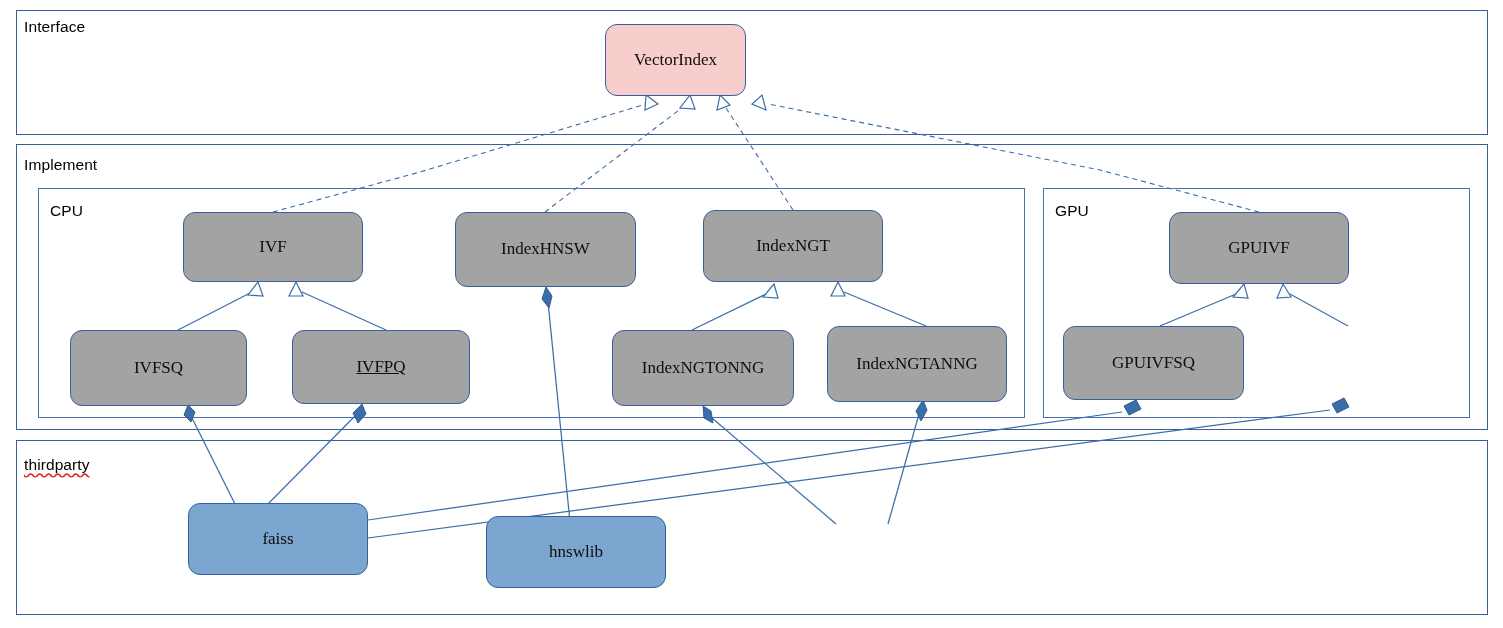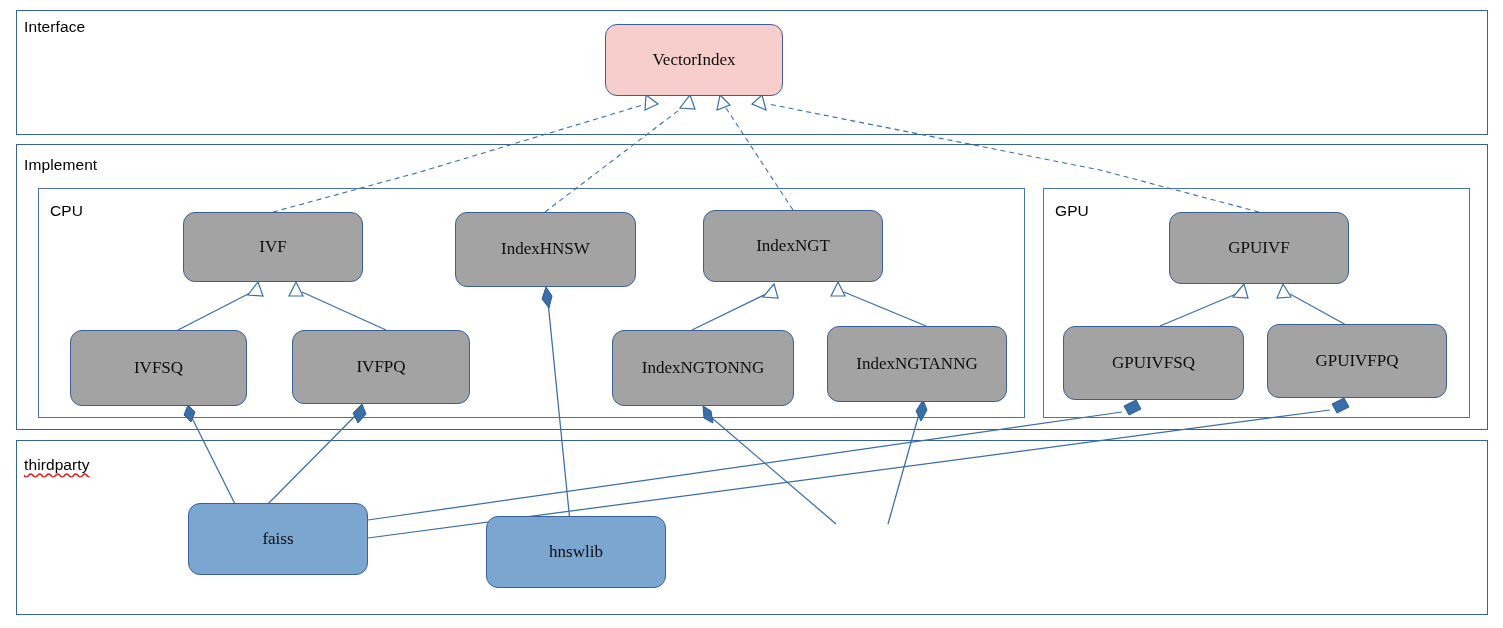--- a/index.html
+++ b/index.html
@@ -114,32 +114,31 @@
     <g>
       <path class="edge" d="M 836 524 L 712 418"></path>
       <polygon class="diamond-filled" points="703,406 711,411 713,423 704,418"></polygon>
     </g>
     <g>
       <path class="edge" d="M 888 524 L 919 414"></path>
       <polygon class="diamond-filled" points="923,400 927,410 921,421 916,411"></polygon>
     </g>
   </svg>
 
-  <div class="node pink" style="left:605px;top:24px;width:178px;height:72px;">VectorIndex</div>
+  <div class="node pink" style="left:605px;top:24px;width:141px;height:72px;">VectorIndex</div>
 
   <div class="node green" style="left:183px;top:212px;width:180px;height:70px;">IVF</div>
   <div class="node green" style="left:70px;top:330px;width:177px;height:76px;">IVFSQ</div>
-  <div class="node green" style="left:292px;top:330px;width:178px;height:74px;">IVFPQ</div>
+  <div class="node green" style="left:292px;top:330px;width:178px;height:74px;text-decoration:underline;">IVFPQ</div>
 
   <div class="node green" style="left:455px;top:212px;width:181px;height:75px;">IndexHNSW</div>
 
   <div class="node green" style="left:703px;top:210px;width:180px;height:72px;">IndexNGT</div>
   <div class="node green" style="left:612px;top:330px;width:182px;height:76px;">IndexNGTONNG</div>
   <div class="node green" style="left:827px;top:326px;width:180px;height:76px;">IndexNGTANNG</div>
 
   <div class="node green" style="left:1169px;top:212px;width:180px;height:72px;">GPUIVF</div>
   <div class="node green" style="left:1063px;top:326px;width:181px;height:74px;">GPUIVFSQ</div>
-  <div class="node green" style="left:1267px;top:324px;width:180px;height:74px;">GPUIVFPQ</div>
 
   <div class="node blue" style="left:188px;top:503px;width:180px;height:72px;">faiss</div>
   <div class="node blue" style="left:486px;top:516px;width:180px;height:72px;text-align:right;">hnswlib</div>
 
 </div>
 
 </body></html>

